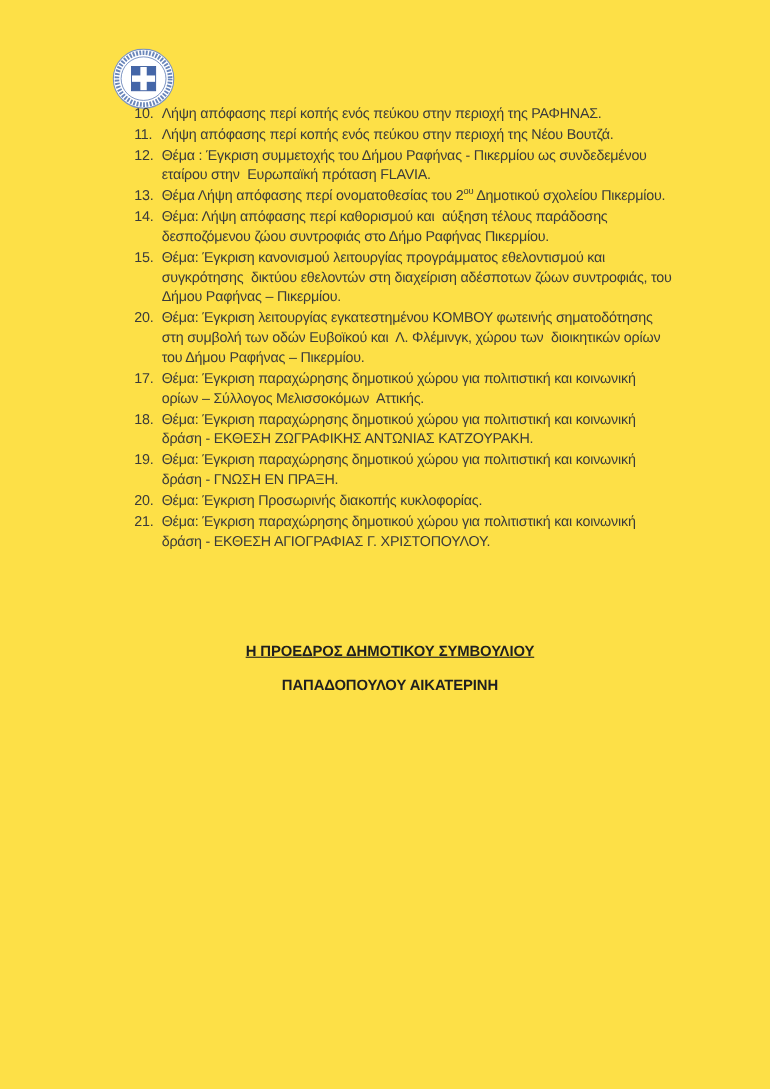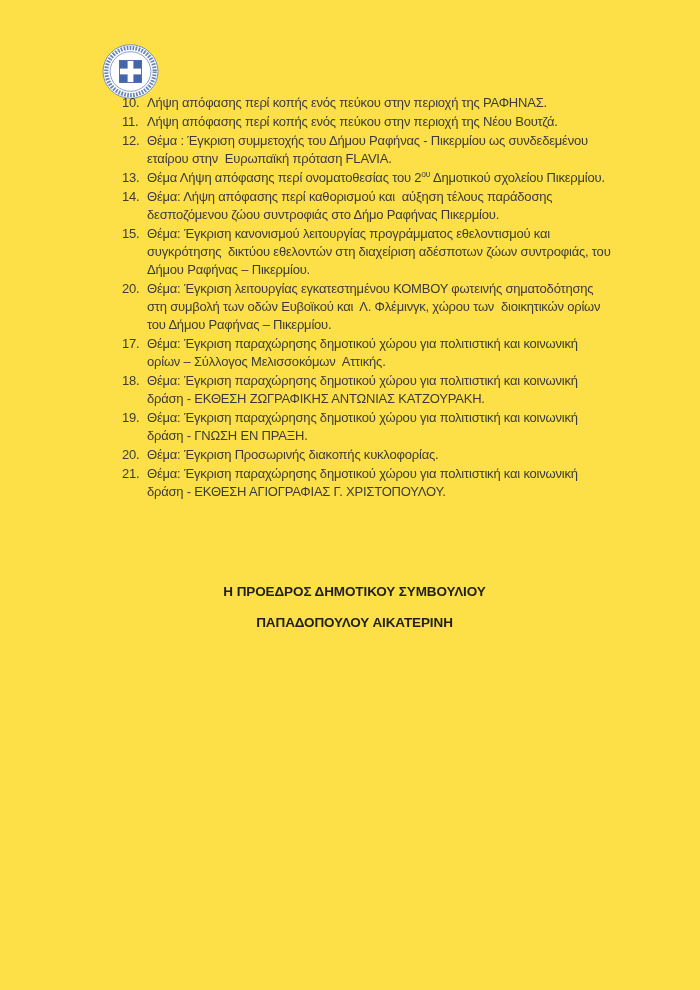--- a/index.html
+++ b/index.html
@@ -20,21 +20,21 @@
   .agenda-item{display:flex;margin-bottom:1px;}
   .agenda-num{flex:0 0 25px;text-align:left;}
   .agenda-text{flex:1 1 auto;white-space:pre;}
   .agenda-text .tline{white-space:pre;}
   .agenda-text sup{font-size:8.5px;vertical-align:super;line-height:0;}
   .signature{
     position:absolute;left:122px;top:584px;width:465px;
     text-align:center;color:#1f1f1f;font-weight:bold;
     font-size:13.5px;letter-spacing:-0.1px;
   }
-  .signature .sig-title{margin:0 0 14px 0;}
+  .signature .sig-title{margin:0 0 14px 0;text-decoration:underline;}
   .signature .sig-name{margin:16px;}
 </style>
 </head>
 <body>
 
 <div class="page">
 
   <div class="logo">
     <svg width="57" height="55" viewBox="0 0 57 55" xmlns="http://www.w3.org/2000/svg">
       <ellipse cx="28.5" cy="27.5" rx="27.5" ry="26.8" fill="#ffffff" stroke="#7a93c2" stroke-width="1"></ellipse>

